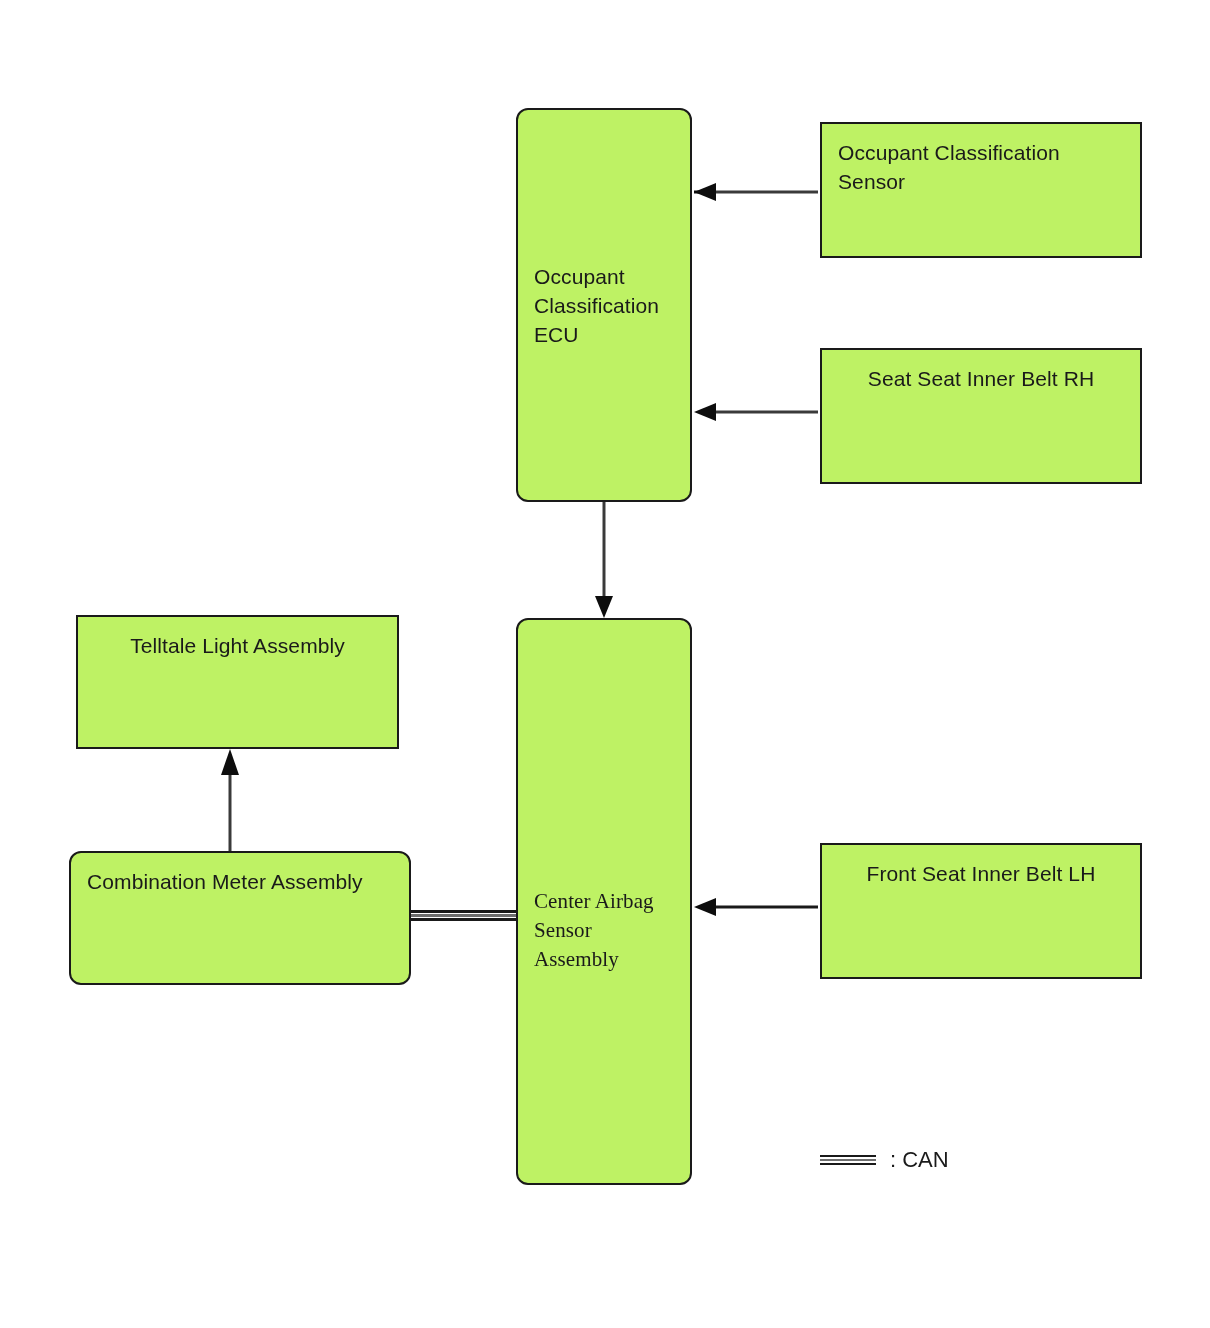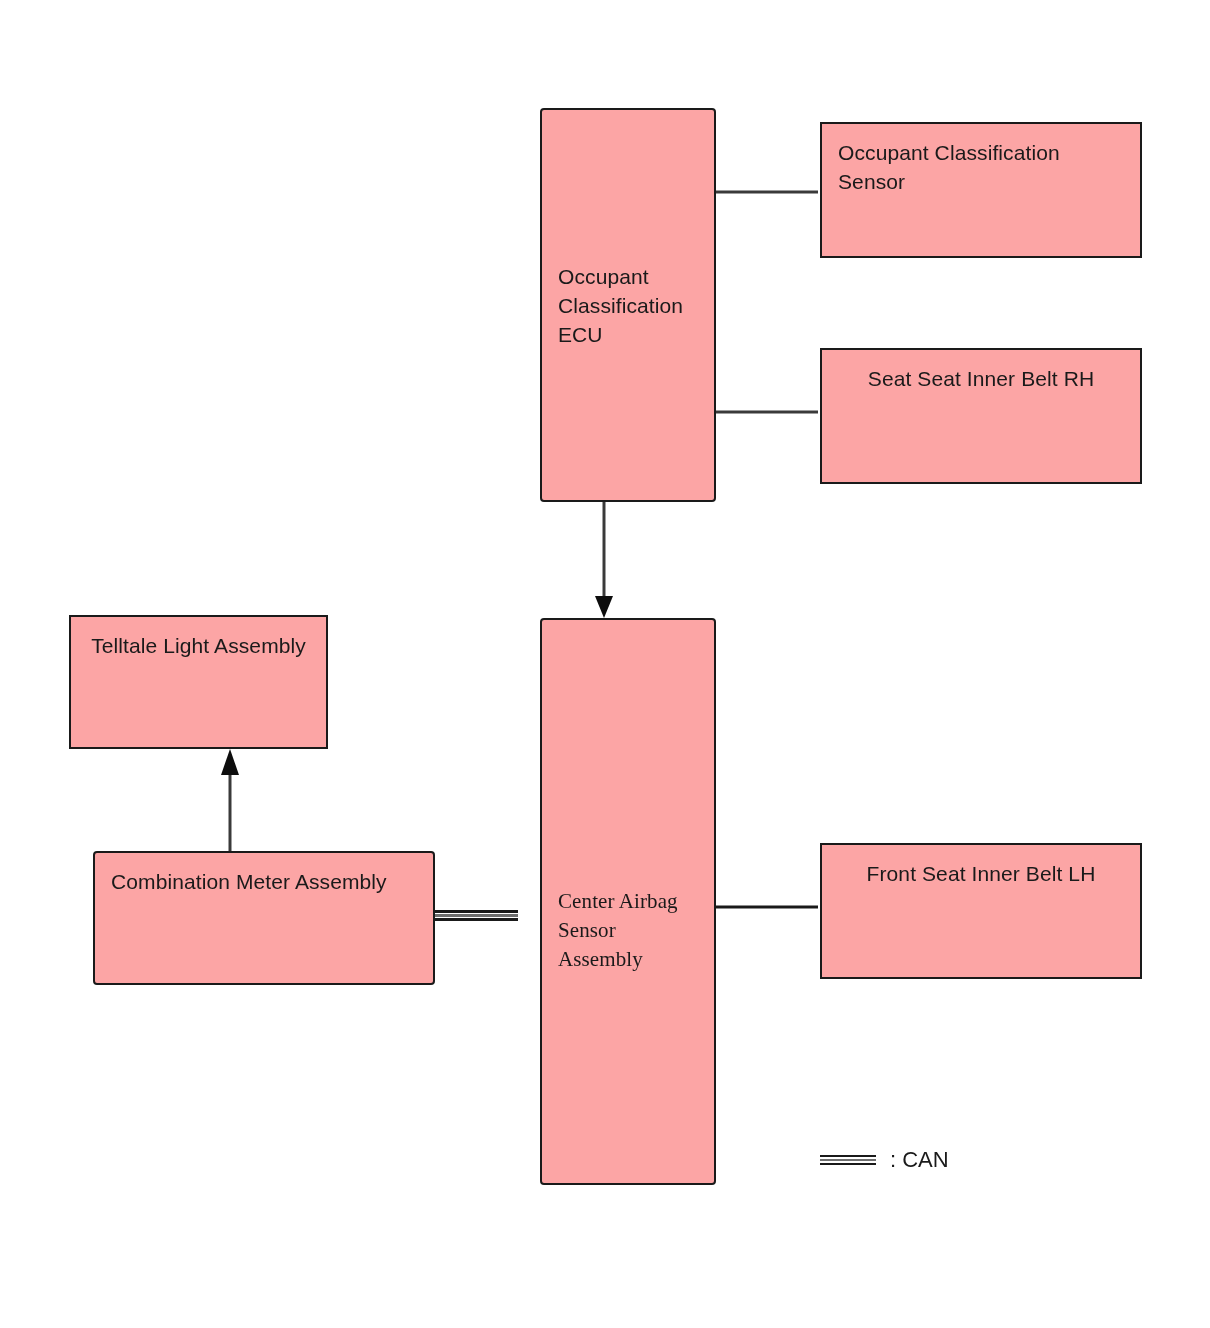--- a/index.html
+++ b/index.html
@@ -13,27 +13,26 @@
   #canvas {
     position: relative;
     width: 1210px;
     height: 1328px;
     background: #ffffff;
     overflow: hidden;
   }
   .node {
     position: absolute;
     box-sizing: border-box;
-    background: #fca5a5;
+    background: #bef264;
     border: 2.5px solid #1a1a1a;
     color: #1a1a1a;
   }
   .node.rounded {
-    border-radius: 4px;
-    margin-left: 24px;
+    border-radius: 12px;
   }
   .node .label {
     position: absolute;
     font-size: 21px;
     line-height: 29px;
     letter-spacing: 0.1px;
     white-space: pre-line;
     color: #1a1a1a;
   }
   
@@ -152,21 +151,21 @@
 
   <div class="node" style="left:820px; top:122px; width:322px; height:136px;">
     <div class="label lbl-tl">Occupant Classification
 Sensor</div>
   </div>
 
   <div class="node" style="left:820px; top:348px; width:322px; height:136px;">
     <div class="label lbl-tc">Seat Seat Inner Belt RH</div>
   </div>
 
-  <div class="node" style="left:69px; top:615px; width:259px; height:134px;">
+  <div class="node" style="left:76px; top:615px; width:323px; height:134px;">
     <div class="label lbl-tc">Telltale Light Assembly</div>
   </div>
 
   <div class="node rounded" style="left:69px; top:851px; width:342px; height:134px;">
     <div class="label lbl-tl">Combination Meter Assembly</div>
   </div>
 
   <div class="node rounded" style="left:516px; top:618px; width:176px; height:567px;font-family:Liberation Serif, serif;">
     <div class="label" style="left:16px; top:267px;">Center Airbag
 Sensor

